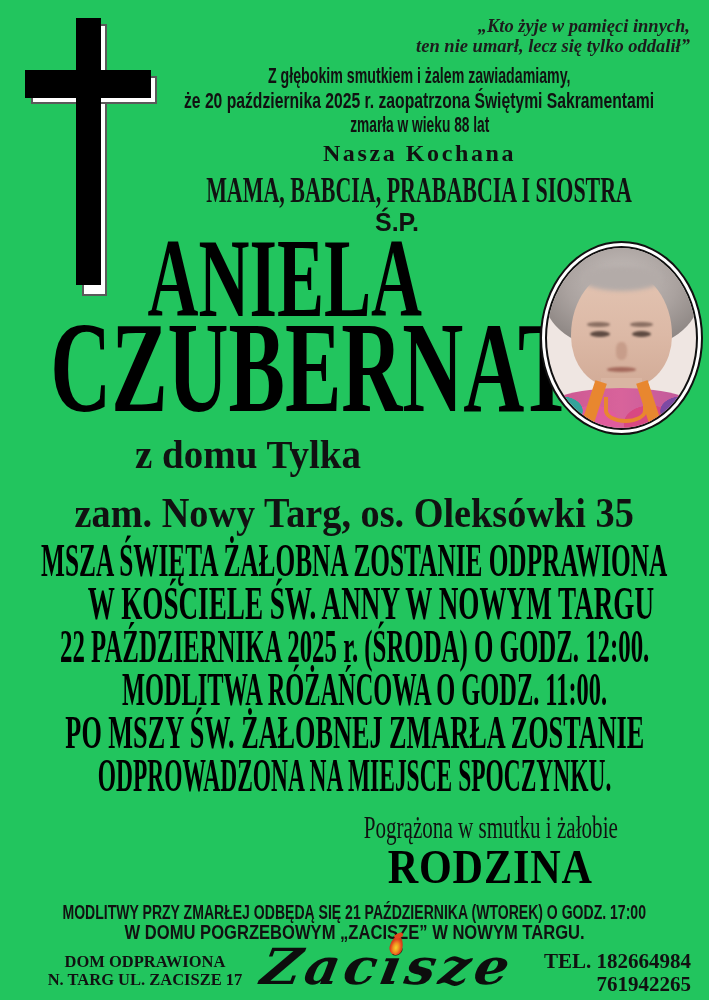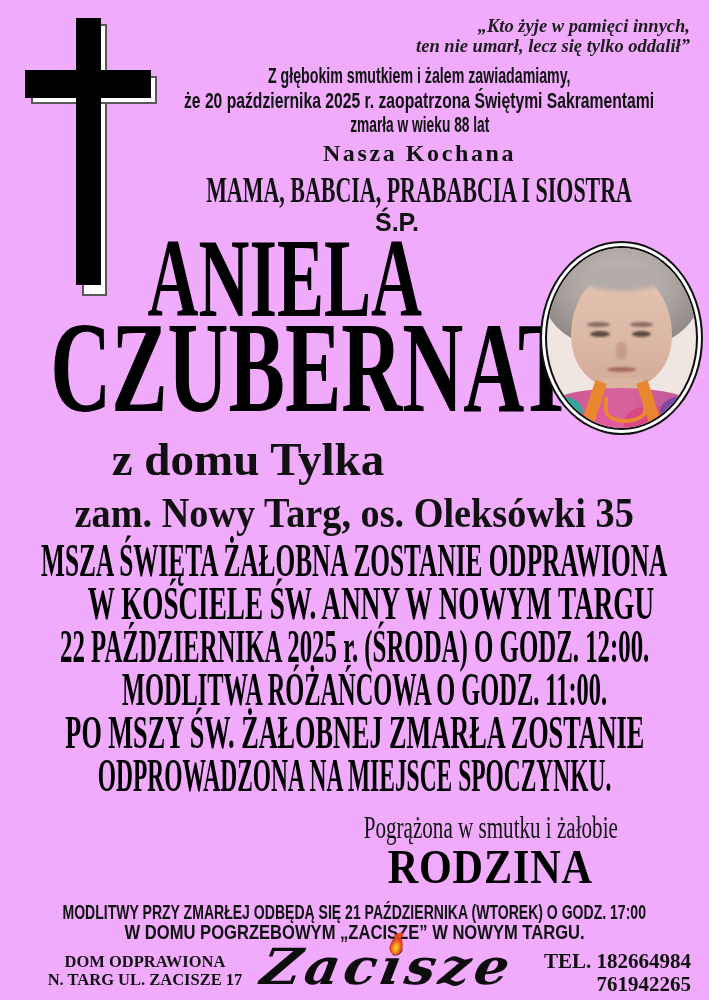--- a/index.html
+++ b/index.html
@@ -1,17 +1,17 @@
 <!DOCTYPE html>
 <html><head>
 <meta charset="utf-8">
 <style>
   html,body{margin:0;padding:0;background:#888;}
   .page{
-    position:relative;width:709px;height:1000px;background:#f0abfc;
+    position:relative;width:709px;height:1000px;background:#22c55e;
     overflow:hidden;margin:0 auto;color:#111;
     font-family:"Liberation Serif", serif;
   }
   
   .cross-part{position:absolute;}
   .cross-shadow{background:#fff;border:2px solid #5a5a5a;box-sizing:border-box;}
   .cs-v{left:82px;top:24px;width:25px;height:272px;}
   .cs-h{left:31px;top:76px;width:126px;height:28px;}
   .cross-black{background:#000;}
   .cb-v{left:76px;top:18px;width:25px;height:267px;}
@@ -42,21 +42,21 @@
   .mama{top:169px;left:130px;font-weight:bold;font-size:36px;}
   .mama span{transform:scaleX(0.61);}
   .sp{top:208px;left:85px;font-family:"Liberation Sans", sans-serif;font-weight:bold;font-size:25px;}
 
   
   .name1{top:228px;left:0;width:570px;font-weight:bold;font-size:112px;line-height:100px;color:#000;}
   .name1 span{transform:scaleX(0.63);}
   .name2{top:308px;left:0;width:570px;font-weight:bold;font-size:130px;line-height:118px;color:#000;padding-left:27px;}
   .name2 span{transform:scaleX(0.65);}
 
-  .maiden{top:432px;left:0;width:496px;font-weight:bold;font-size:47px;}
+  .maiden{top:432px;left:0;width:496px;font-weight:bold;font-size:39px;}
   .residence{top:488px;font-weight:bold;font-size:43px;}
   .residence span{transform:scaleX(0.89);}
 
   
   .portrait{
     position:absolute;left:540px;top:241px;width:163px;height:194px;
     border:2px solid #111;border-radius:50%;box-sizing:border-box;padding:3px;background:#fff;
   }
   .portrait-inner{
     width:100%;height:100%;border:2px solid #111;border-radius:50%;box-sizing:border-box;

